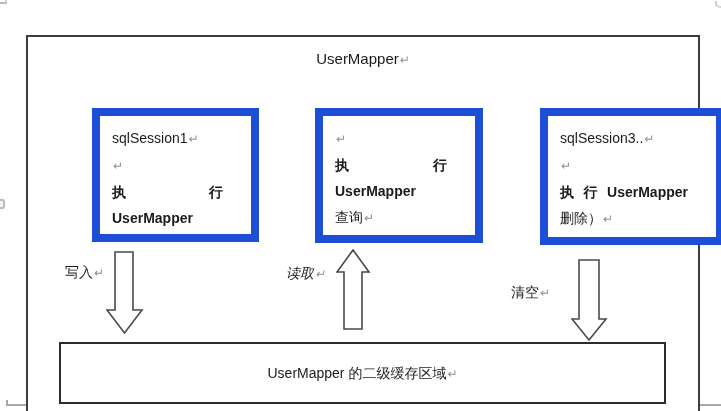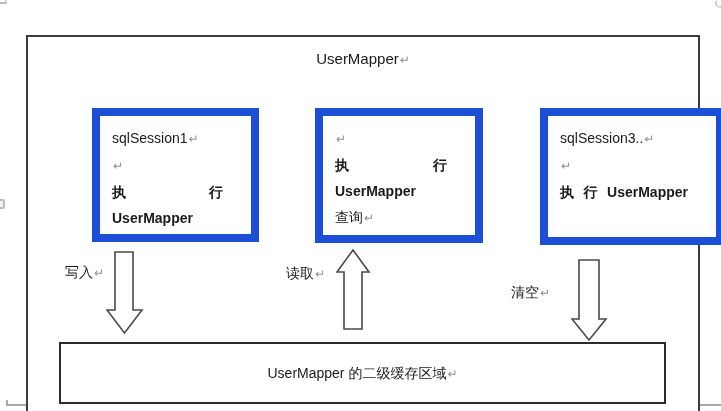--- a/index.html
+++ b/index.html
@@ -68,21 +68,21 @@
   
   .arrow { position: absolute; }
   .arrow polygon { fill: #ffffff; stroke: #4a4a4a; stroke-width: 1.6; }
   .arrow1 { left: 78px;  top: 214px; }
   .arrow2 { left: 308px; top: 212px; }
   .arrow3 { left: 543px; top: 222px; }
   .arrow-label {
     position: absolute; font-size: 14px; color: #1a1a1a; white-space: nowrap;
   }
   .label-write { left: 37px;  top: 227px; }
-  .label-read  { left: 258px; top: 228px; }
+  .label-read  { left: 258px; top: 228px; font-style: italic; }
   .label-clear { left: 483px; top: 247px; }
   
   .cache-box {
     position: absolute; left: 31px; top: 305px;
     width: 607px; height: 62px;
     border: 2px solid #2b2b2b; background: #ffffff;
     text-align: center; font-size: 14px; color: #1a1a1a;
     padding-top: 21px;
   }
 </style>
@@ -115,20 +115,21 @@
       <div class="line"><span class="pmark">↵</span></div>
       <div class="line justify">执 行  UserMapper</div>
       <div class="line"><span>查询</span><span class="pmark">↵</span></div>
       <div class="line"><span class="pmark">↵</span></div>
     </div>
 
     <div class="sbox box3">
       <div class="line"><span>sqlSession3..</span><span class="pmark">↵</span></div>
       <div class="line"><span class="pmark">↵</span></div>
       <div class="line justify">执 行  UserMapper</div>
+      <div class="line"><span>删除）</span><span class="pmark">↵</span></div>
     </div>
 
     <svg class="arrow arrow1" width="38" height="84">
       <polygon points="9,1 27,1 27,59 36,59 18.5,82 1,59 9,59"></polygon>
     </svg>
     <svg class="arrow arrow2" width="35" height="82">
       <polygon points="17,1 33,23 26,23 26,80 8,80 8,23 1,23"></polygon>
     </svg>
     <svg class="arrow arrow3" width="37" height="83">
       <polygon points="8,1 28,1 28,60 35,60 18,81 1,60 8,60"></polygon>

